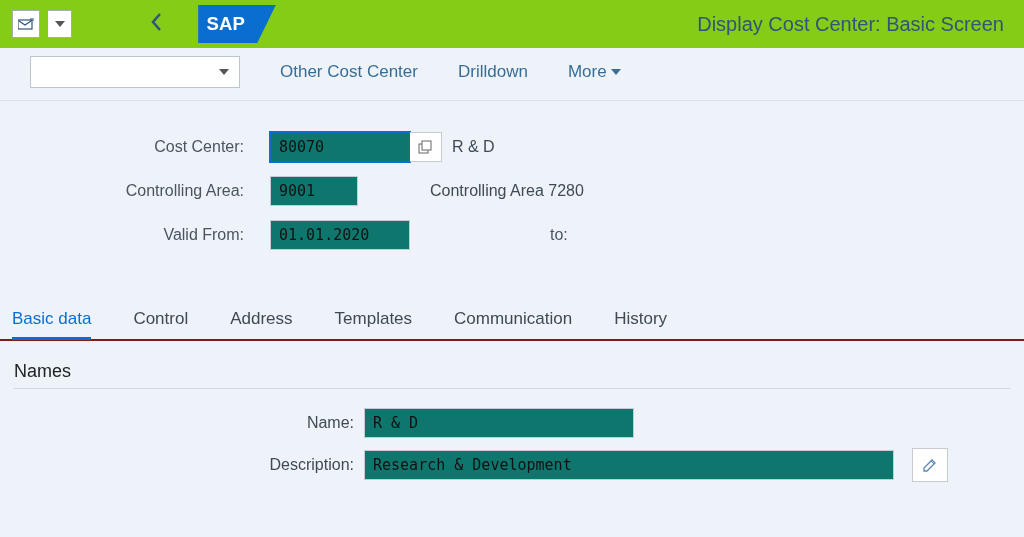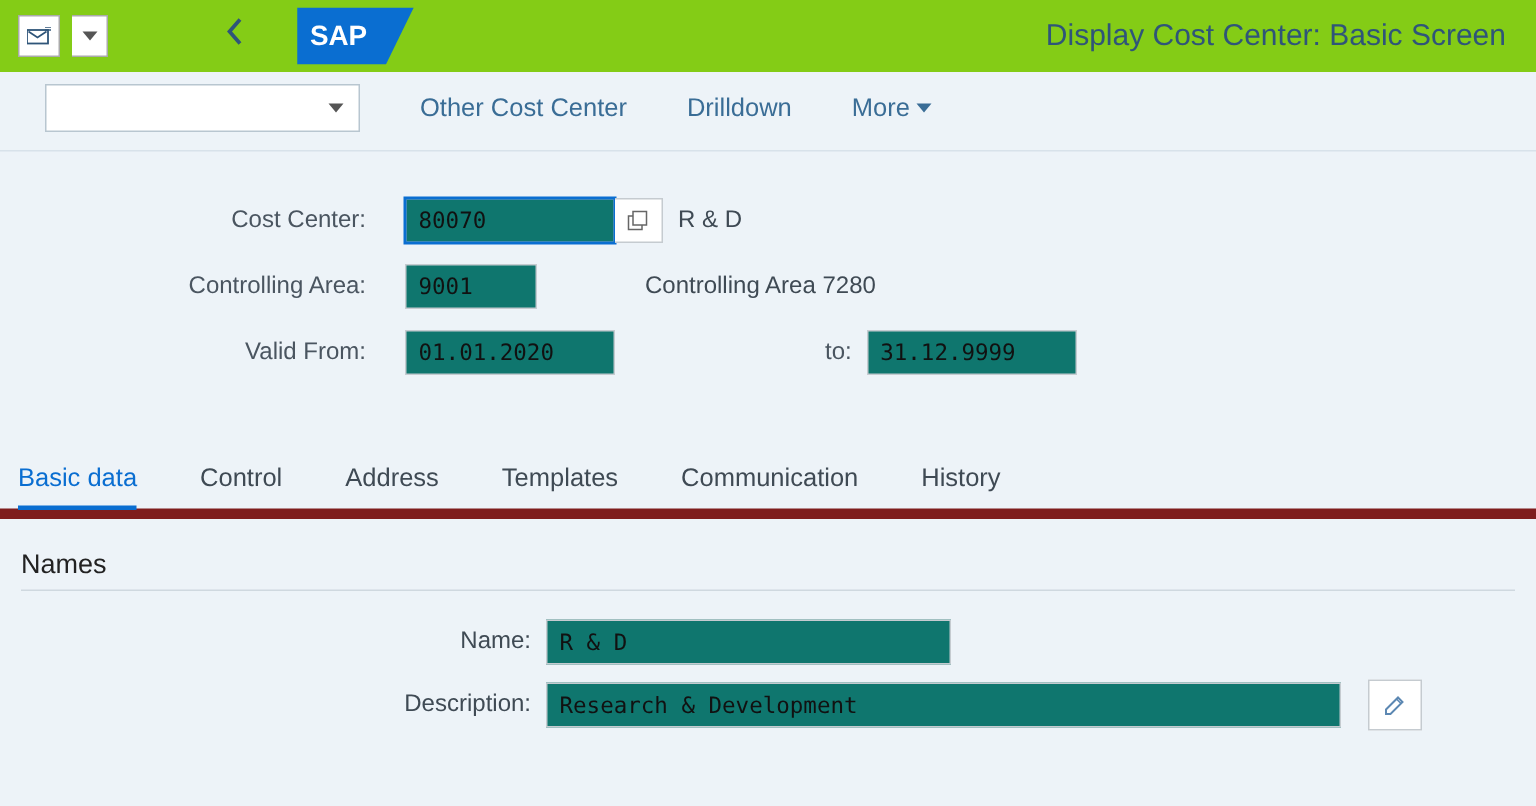--- a/index.html
+++ b/index.html
@@ -156,21 +156,21 @@
     .readonly-text {
       color: #3f4a54;
       font-size: 16px;
       padding-left: 10px;
     }
     .tabs {
       display: flex;
       gap: 42px;
       padding: 0 12px;
       margin-top: 26px;
-      border-bottom: 7px solid #7f1d1d;
+      border-bottom: 2px solid #7f1d1d;
     }
     .tab {
       padding: 10px 0;
       font-size: 17px;
       color: #3f4a54;
       cursor: pointer;
       position: relative;
     }
     .tab.active {
       color: #0a6ed1;
@@ -287,21 +287,20 @@
   </div>
   <div class="form-row">
     <div class="form-label">Controlling Area:</div>
     <div class="form-input w-ca">9001</div>
     <div class="readonly-text" style="padding-left: 72px;">Controlling Area 7280</div>
   </div>
   <div class="form-row">
     <div class="form-label">Valid From:</div>
     <div class="form-input w-date">01.01.2020</div>
     <div class="form-label-inline" style="padding-left: 140px;">to:</div>
-    <div class="form-input w-date">31.12.9999</div>
   </div>
 </div>
 
 <div class="tabs">
   <div class="tab active">Basic data</div>
   <div class="tab">Control</div>
   <div class="tab">Address</div>
   <div class="tab">Templates</div>
   <div class="tab">Communication</div>
   <div class="tab">History</div>

